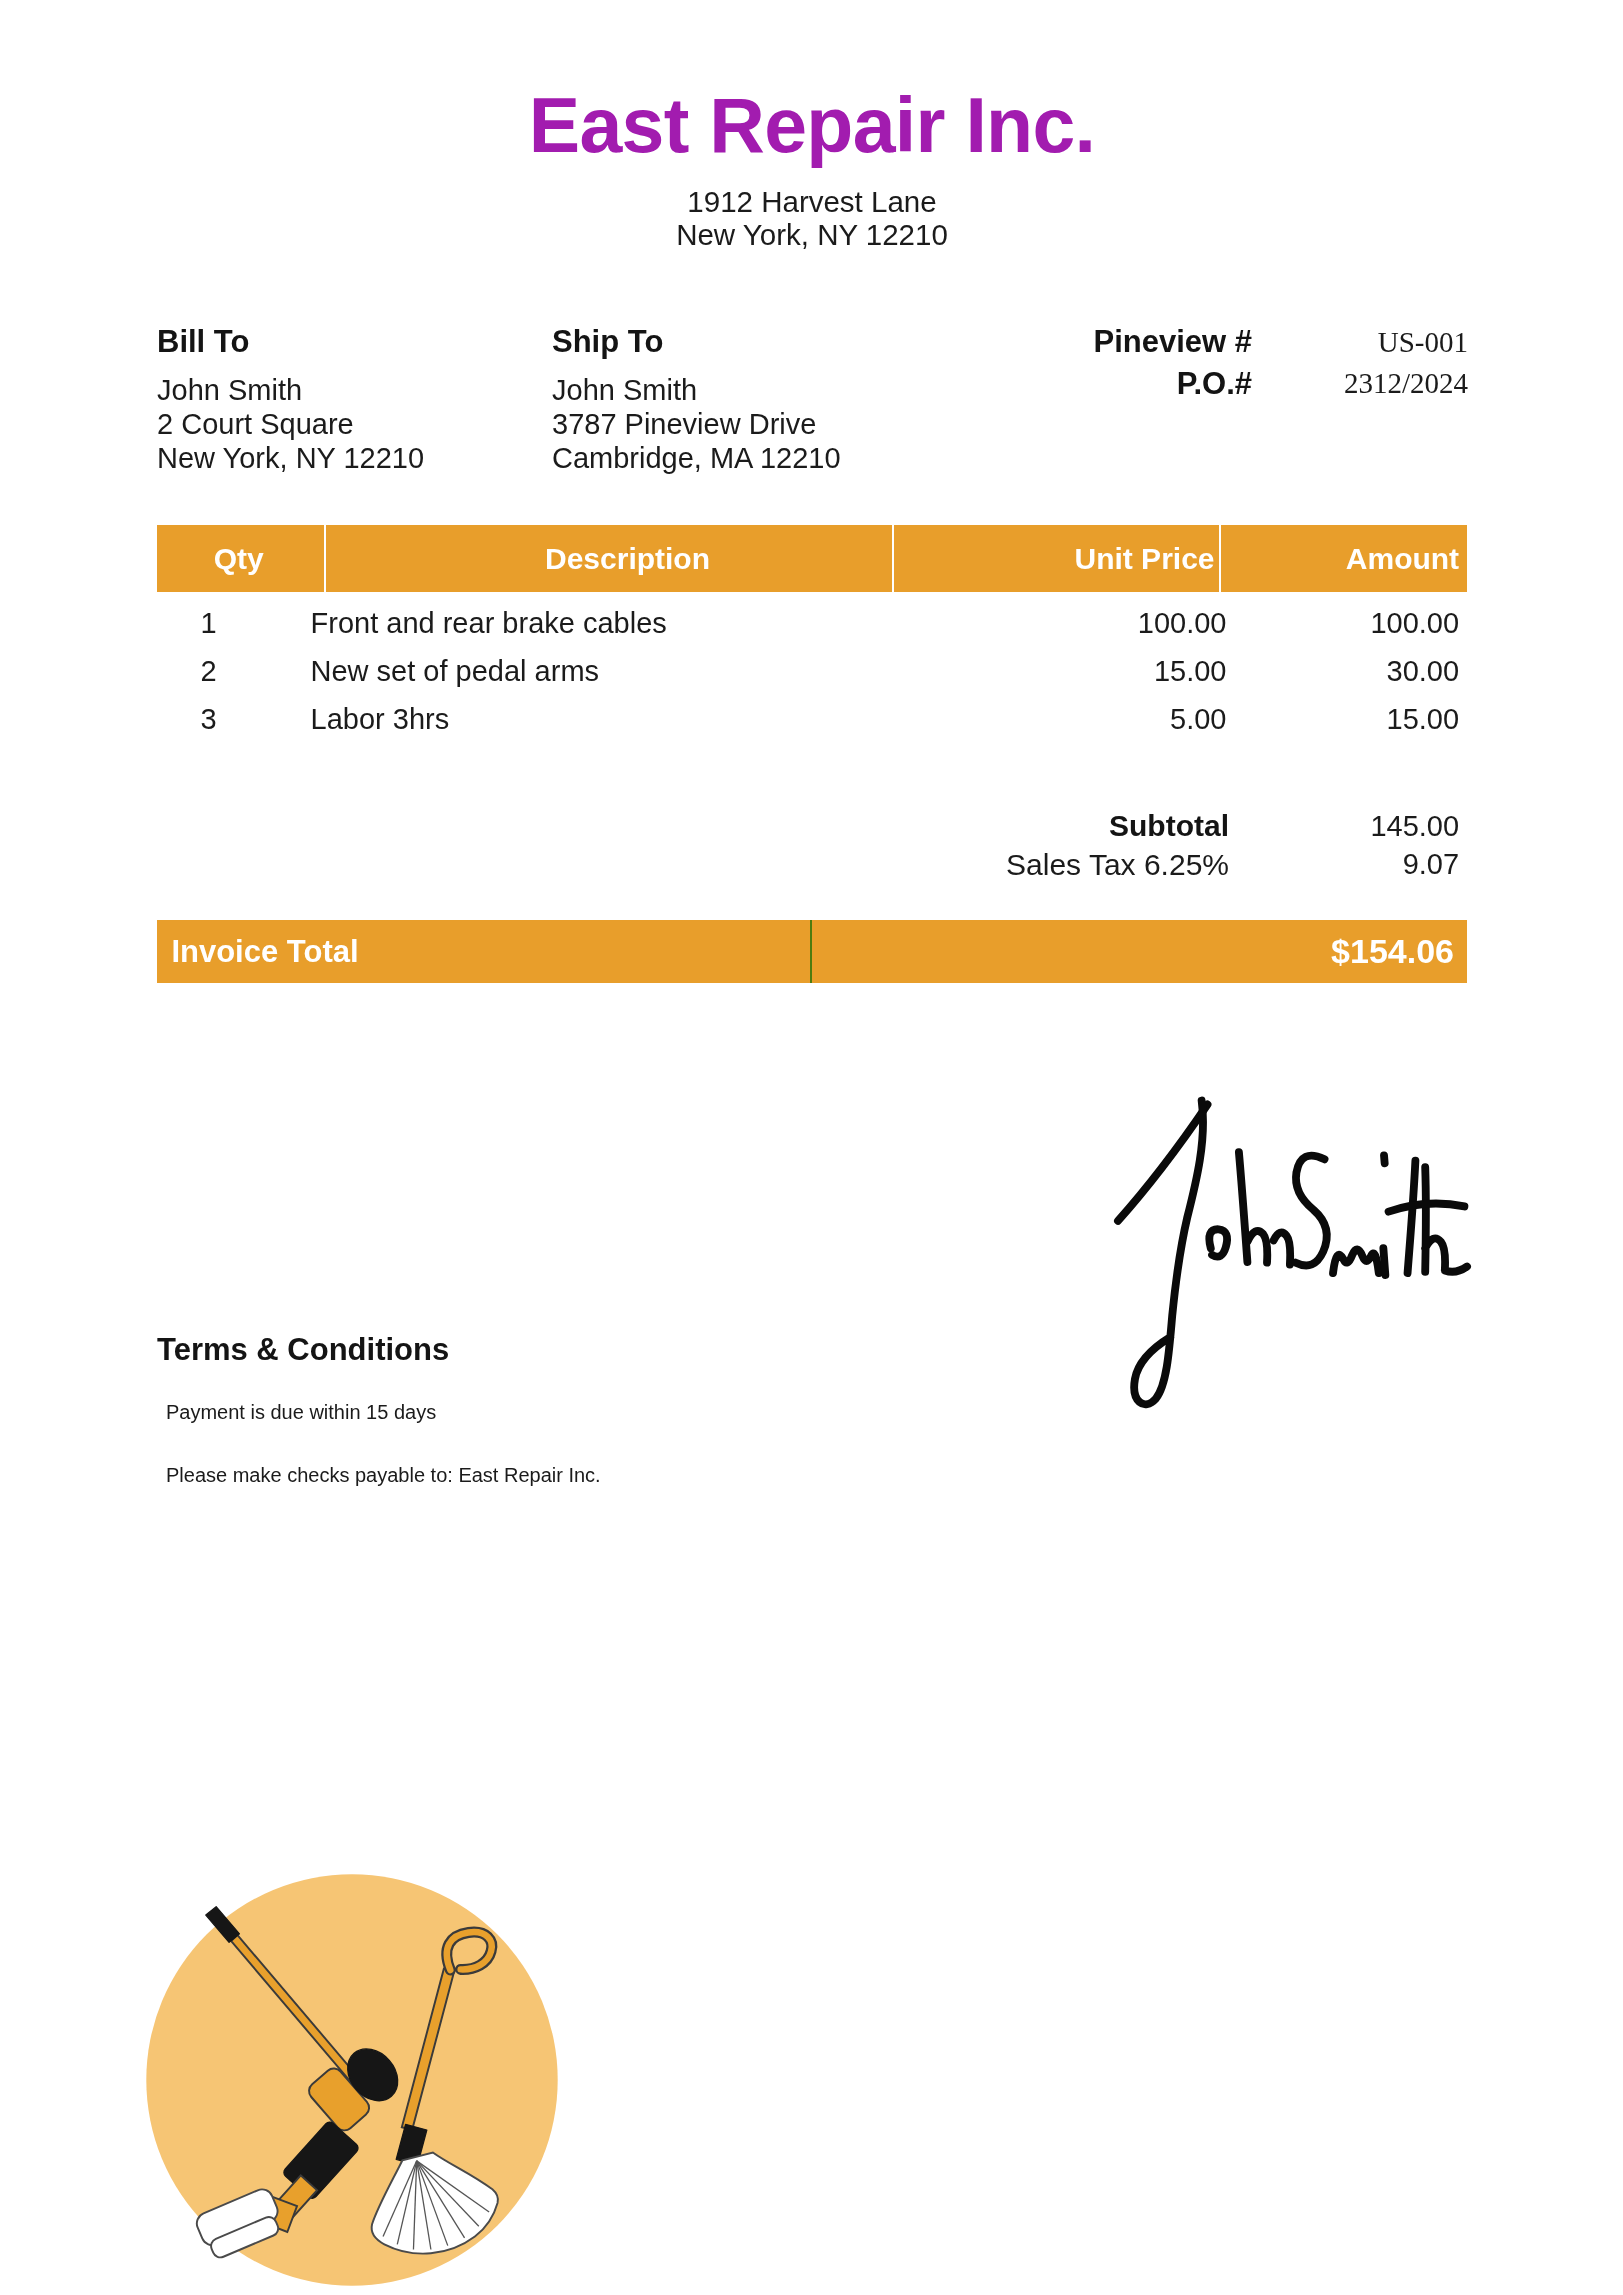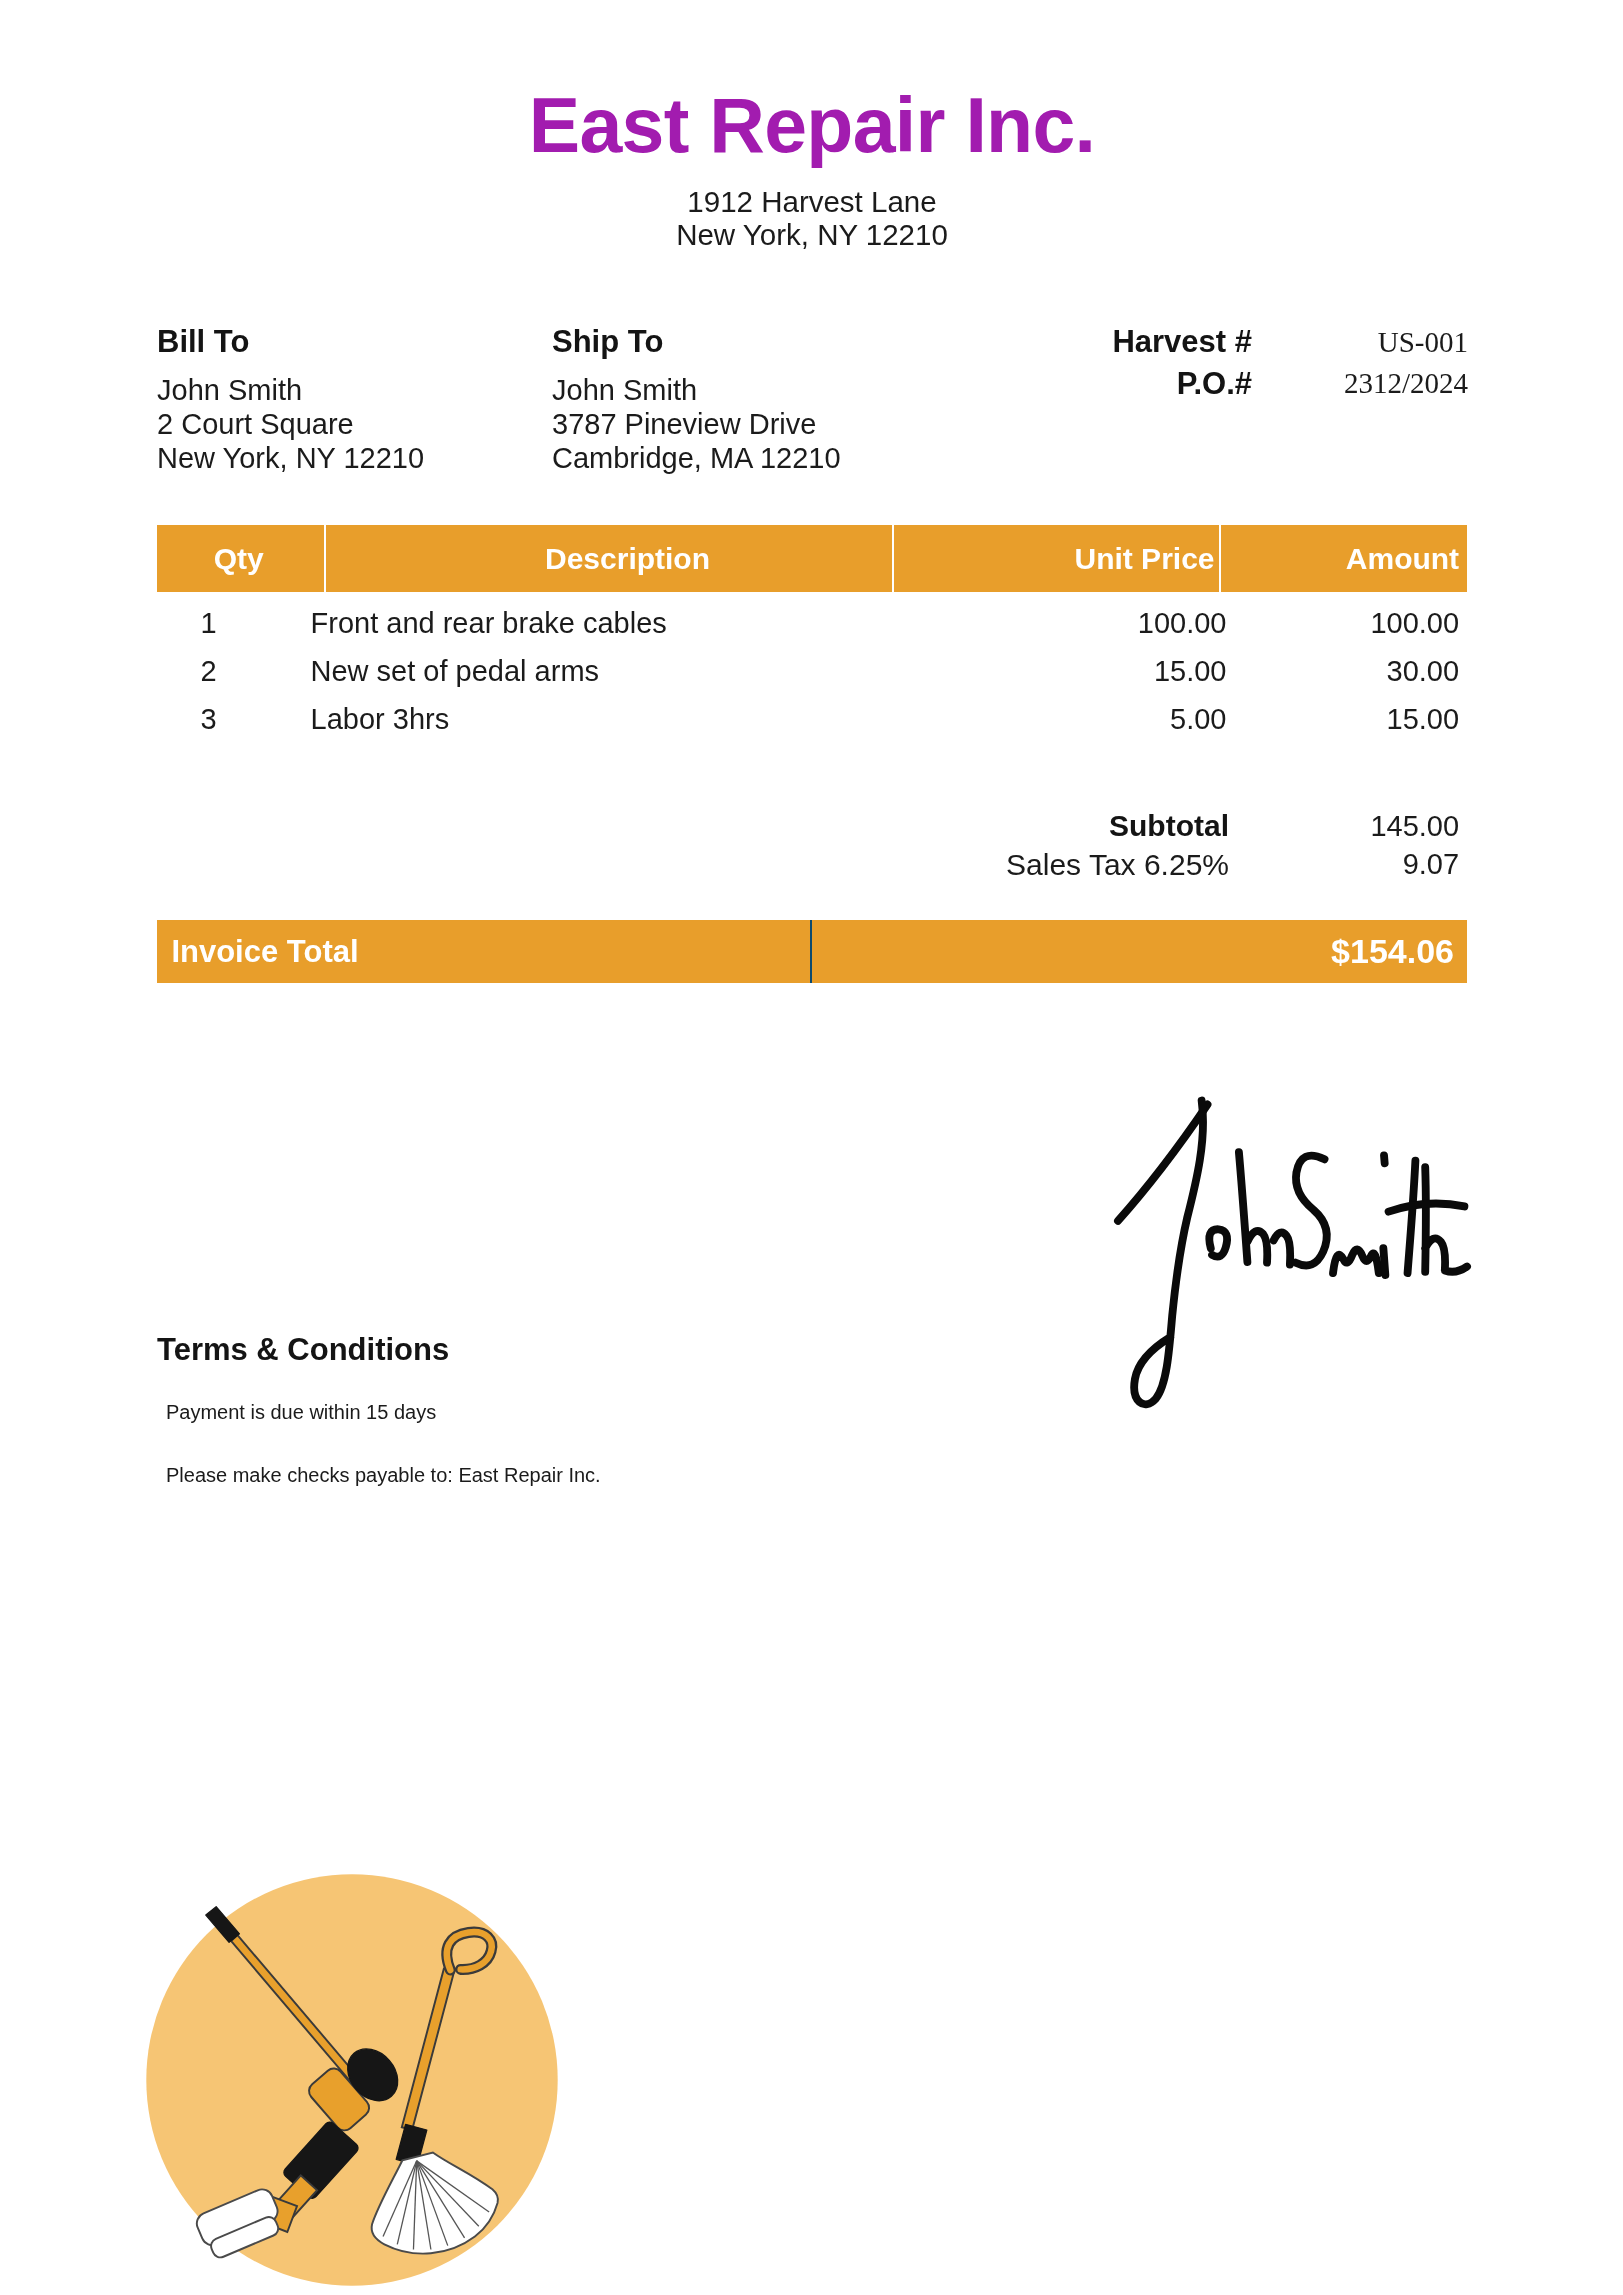--- a/index.html
+++ b/index.html
@@ -39,21 +39,21 @@
   
   .totals{position:absolute;left:157px;top:809px;width:1310px;}
   .totals-row{display:flex;height:34px;align-items:center;}
   .totals-row + .totals-row{margin-top:4.6px;}
   .totals-label{width:1072px;text-align:right;font-size:30px;}
   .totals-label.bold{font-weight:700;color:#141414;}
   .totals-value{flex:1;text-align:right;padding-right:7.9px;font-size:29px;}
   
   .total-bar{position:absolute;left:157px;top:920px;width:1310px;height:63px;
     background:#E89E2B;display:flex;color:#ffffff;}
-  .total-bar-left{width:655px;box-sizing:border-box;border-right:2px solid #0c4a6e;
+  .total-bar-left{width:655px;box-sizing:border-box;border-right:2px solid #4d7c0f;
     display:flex;align-items:center;padding-left:14.4px;font-weight:700;font-size:31px;}
   .total-bar-right{flex:1;display:flex;align-items:center;justify-content:flex-end;
     padding-right:13px;font-weight:700;font-size:34px;}
   
   .signature{position:absolute;left:1106px;top:1077px;width:373px;height:353px;}
   .sig-stroke{fill:none;stroke:#0a0a0a;stroke-width:12;stroke-linecap:round;stroke-linejoin:round;}
   
   .terms{position:absolute;left:157px;top:1333px;width:916px;}
   .terms h2{margin:0;font-size:31px;line-height:34px;font-weight:700;color:#141414;}
   .terms p{margin:9px;font-size:20px;line-height:34px;}
@@ -90,21 +90,21 @@
     <div class="section-label">Ship To</div>
     <div class="addr-block">
       <div>John Smith</div>
       <div>3787 Pineview Drive</div>
       <div>Cambridge, MA 12210</div>
     </div>
   </div>
 
   <div class="meta">
     <div class="meta-row">
-      <div class="meta-label">Harvest #</div>
+      <div class="meta-label">Pineview #</div>
       <div class="meta-value">US-001</div>
     </div>
     <div class="meta-row">
       <div class="meta-label">P.O.#</div>
       <div class="meta-value">2312/2024</div>
     </div>
   </div>
 
   <div class="items-table">
     <div class="thead" style="background: rgb(232, 158, 43);">

